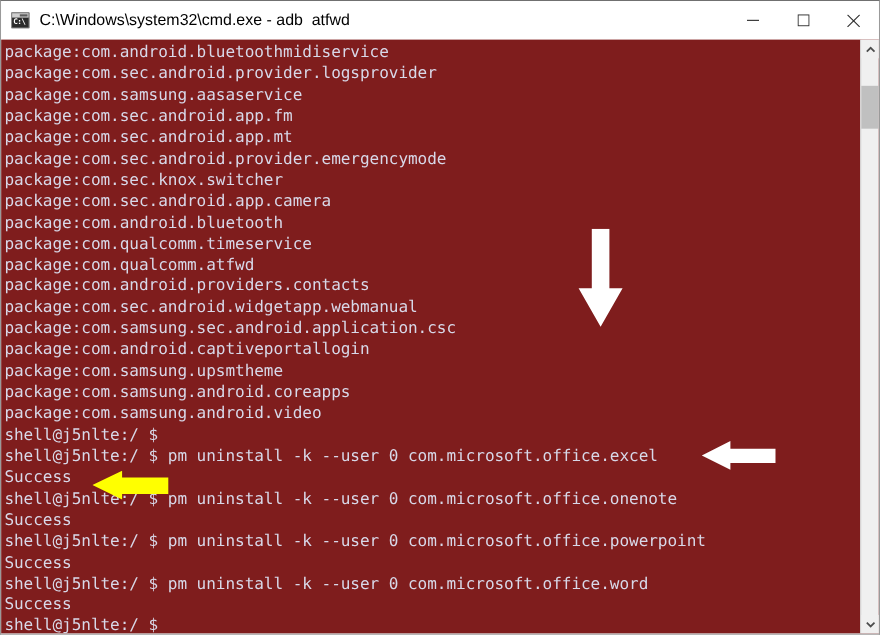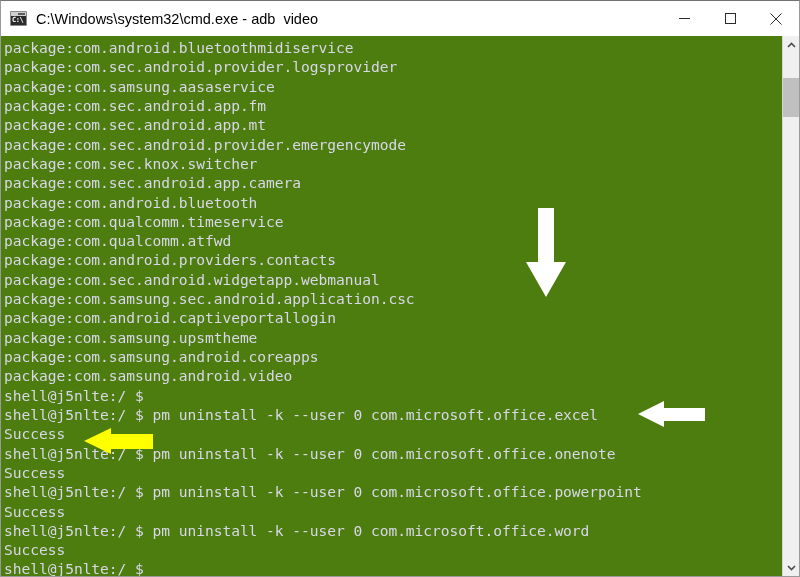--- a/index.html
+++ b/index.html
@@ -93,21 +93,21 @@
   }
   .win-btn svg { display: block; }
 
   
   .console {
     position: absolute;
     left: 0;
     top: 35px;
     right: 0;
     bottom: 0;
-    background: #4d7c0f;
+    background: #7f1d1d;
     overflow: hidden;
   }
   .console-text {
     position: absolute;
     left: 3px;
     top: 2px;
     right: 22px;
     color: #d8d8e8;
     font-family: "DejaVu Sans Mono", monospace;
     font-size: 14.6px;
@@ -157,21 +157,21 @@
 </head>
 <body>
 
 <div class="window">
 
   <div class="titlebar">
     <div class="title-icon">
       <div class="bar"></div>
       <div class="prompt">C:\</div>
     </div>
-    <div class="title-text">C:\Windows\system32\cmd.exe - adb  video</div>
+    <div class="title-text">C:\Windows\system32\cmd.exe - adb  atfwd</div>
 
     <div class="win-buttons">
       <div class="win-btn">
         <svg width="11" height="11" viewBox="0 0 11 11">
           <rect x="0" y="5" width="11" height="1" fill="#2b2b2b"></rect>
         </svg>
       </div>
       <div class="win-btn">
         <svg width="11" height="11" viewBox="0 0 11 11">
           <rect x="0.5" y="0.5" width="10" height="10" fill="none" stroke="#2b2b2b" stroke-width="1"></rect>

